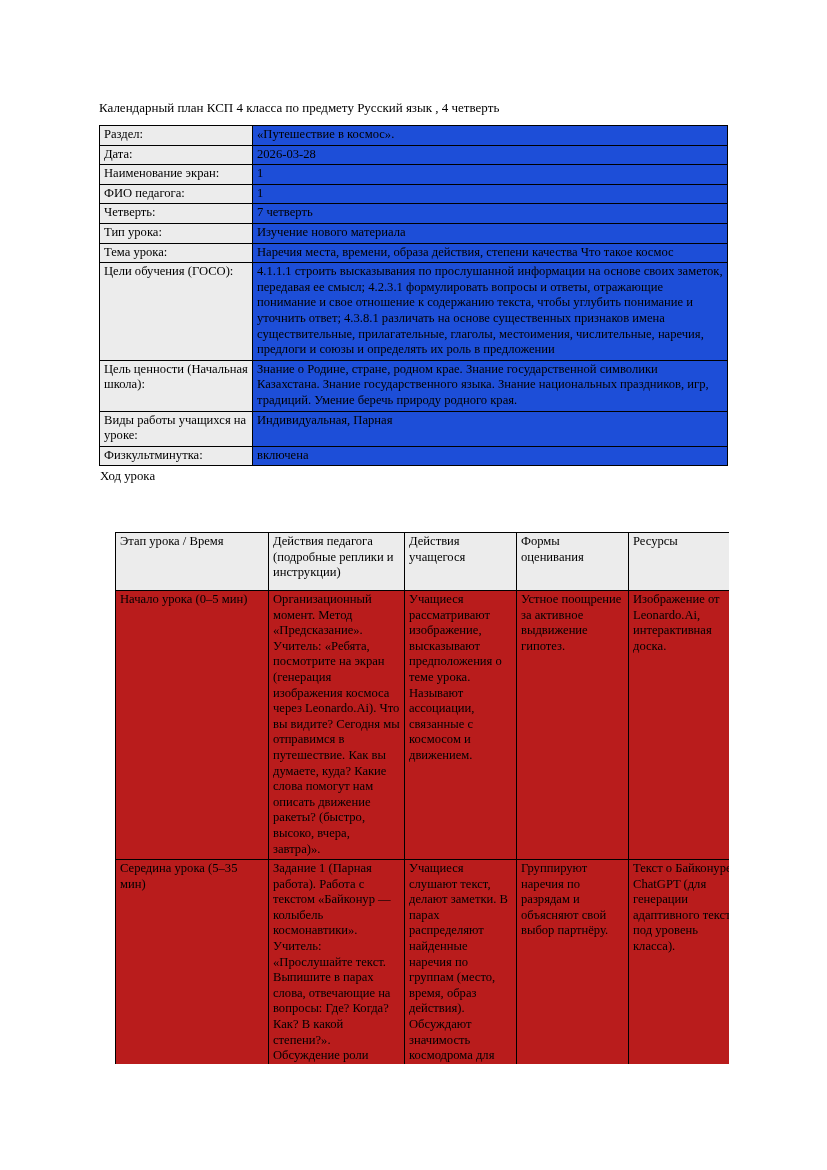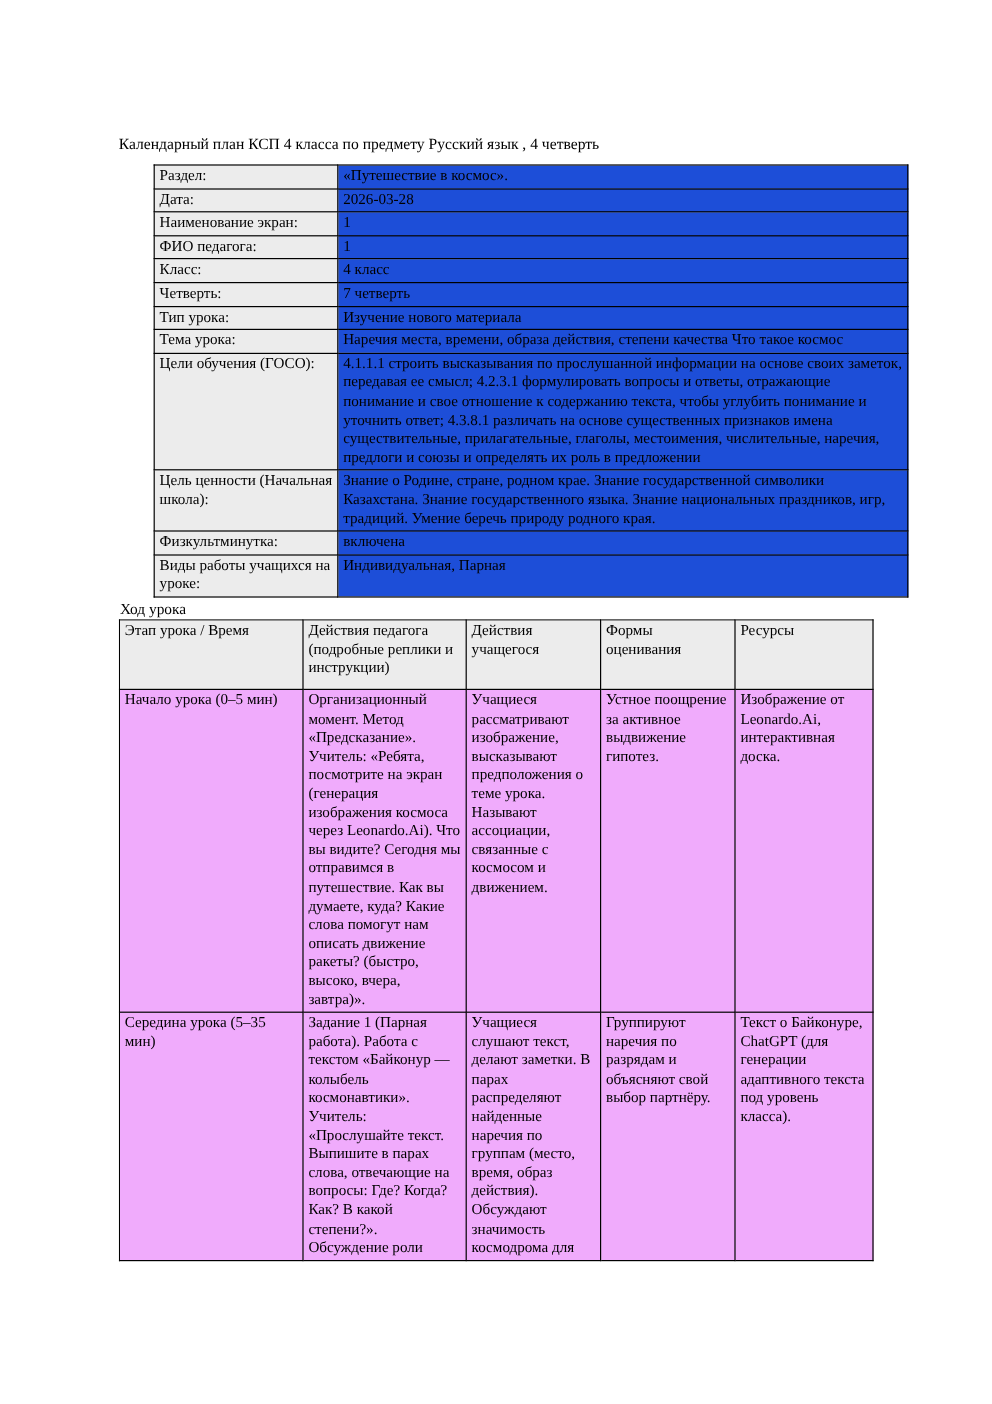--- a/index.html
+++ b/index.html
@@ -18,29 +18,28 @@
     position: relative;
     width: 827px;
     height: 1170px;
     background: #ffffff;
     box-sizing: border-box;
     padding: 100px 92px 0 99px;
   }
   .doc-title {
     font-size: 13.0px;
     line-height: 16px;
-    margin: 12px 0 9px 0;
+    margin: 0 0 9px 0;
     white-space: nowrap;
   }
   table {
     border-collapse: collapse;
     table-layout: fixed;
     width: 628px;
     font-size: 12.6px;
-    margin-left: 29px;
   }
   td, th {
     border: 1px solid #000000;
     vertical-align: top;
     padding: 1px 4px 2px 4px;
     line-height: 15.6px;
     font-weight: normal;
     text-align: left;
     word-wrap: break-word;
     overflow-wrap: break-word;
@@ -66,31 +65,31 @@
   .flow-table col.c1 { width: 153px; }
   .flow-table col.c2 { width: 136px; }
   .flow-table col.c3 { width: 112px; }
   .flow-table col.c4 { width: 112px; }
   .flow-table col.c5 { width: 115px; }
   .flow-table thead td {
     background: #ececec;
     height: 54px;
   }
   .flow-table tbody td {
-    background: #f0abfc;
+    background: #b91c1c;
   }
   .clip-wrap {
     position: absolute;
     left: 99px;
     top: 516px;
     width: 630px;
     height: 548px;
     overflow: hidden;
   }
-  .clip-wrap table { margin: 0; }
+  .clip-wrap table { margin: 16px; }
 </style>
 </head>
 <body>
 
 <div class="page">
 
   <div class="doc-title">Календарный план КСП 4 класса по предмету Русский язык , 4 четверть</div>
 
   <table class="info-table">
     <colgroup>
@@ -108,50 +107,46 @@
       </tr>
       <tr>
         <td class="label-cell">Наименование экран:</td>
         <td class="value-cell">1</td>
       </tr>
       <tr>
         <td class="label-cell">ФИО педагога:</td>
         <td class="value-cell">1</td>
       </tr>
       <tr>
-        <td class="label-cell">Класс:</td>
-        <td class="value-cell">4 класс</td>
-      </tr>
-      <tr>
         <td class="label-cell">Четверть:</td>
         <td class="value-cell">7 четверть</td>
       </tr>
       <tr>
         <td class="label-cell">Тип урока:</td>
         <td class="value-cell">Изучение нового материала</td>
       </tr>
       <tr>
         <td class="label-cell">Тема урока:</td>
         <td class="value-cell">Наречия места, времени, образа действия, степени качества Что такое космос</td>
       </tr>
       <tr>
         <td class="label-cell">Цели обучения (ГОСО):</td>
         <td class="value-cell">4.1.1.1 строить высказывания по прослушанной информации на основе своих заметок, передавая ее смысл; 4.2.3.1 формулировать вопросы и ответы, отражающие понимание и свое отношение к содержанию текста, чтобы углубить понимание и уточнить ответ; 4.3.8.1 различать на основе существенных признаков имена существительные, прилагательные, глаголы, местоимения, числительные, наречия, предлоги и союзы и определять их роль в предложении</td>
       </tr>
       <tr>
         <td class="label-cell">Цель ценности (Начальная школа):</td>
         <td class="value-cell">Знание о Родине, стране, родном крае. Знание государственной символики Казахстана. Знание государственного языка. Знание национальных праздников, игр, традиций. Умение беречь природу родного края.</td>
       </tr>
       <tr>
+        <td class="label-cell">Виды работы учащихся на уроке:</td>
+        <td class="value-cell">Индивидуальная, Парная</td>
+      </tr>
+      <tr>
         <td class="label-cell">Физкультминутка:</td>
         <td class="value-cell">включена</td>
-      </tr>
-      <tr>
-        <td class="label-cell">Виды работы учащихся на уроке:</td>
-        <td class="value-cell">Индивидуальная, Парная</td>
       </tr>
     </tbody>
   </table>
 
   <div class="caption">Ход урока</div>
 
   <div class="clip-wrap">
     <table class="flow-table">
       <colgroup>
         <col class="c1">

